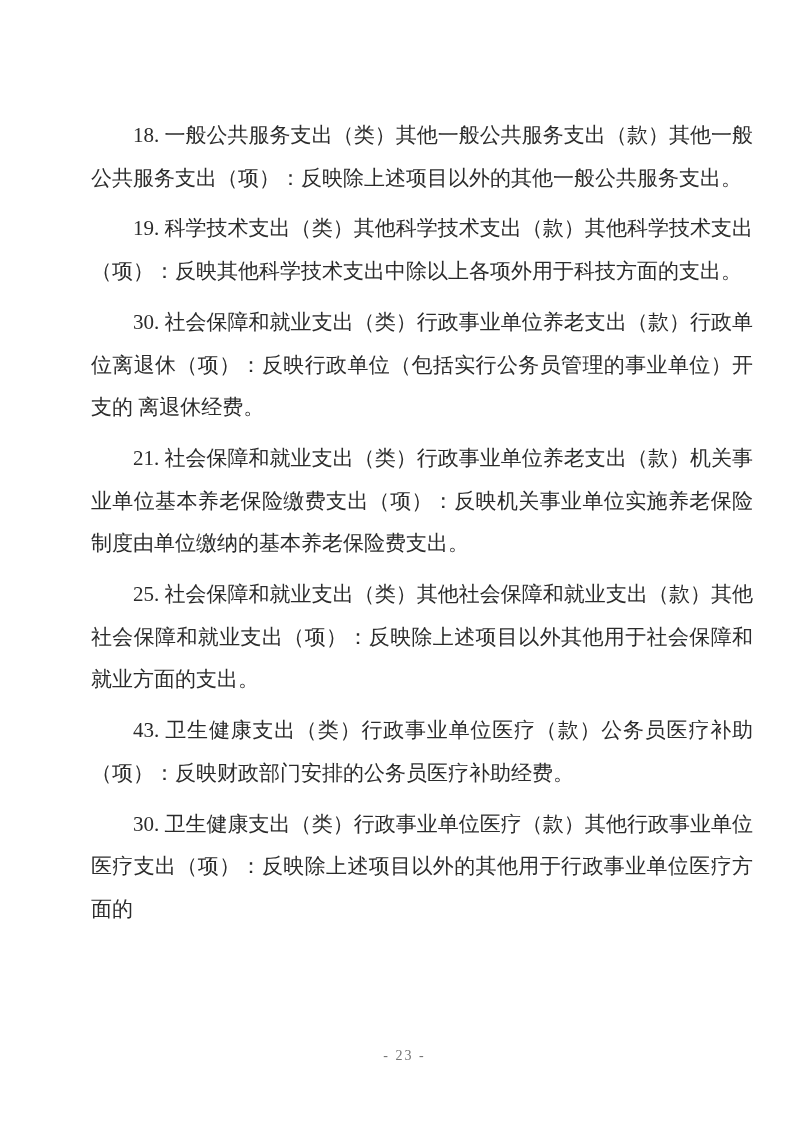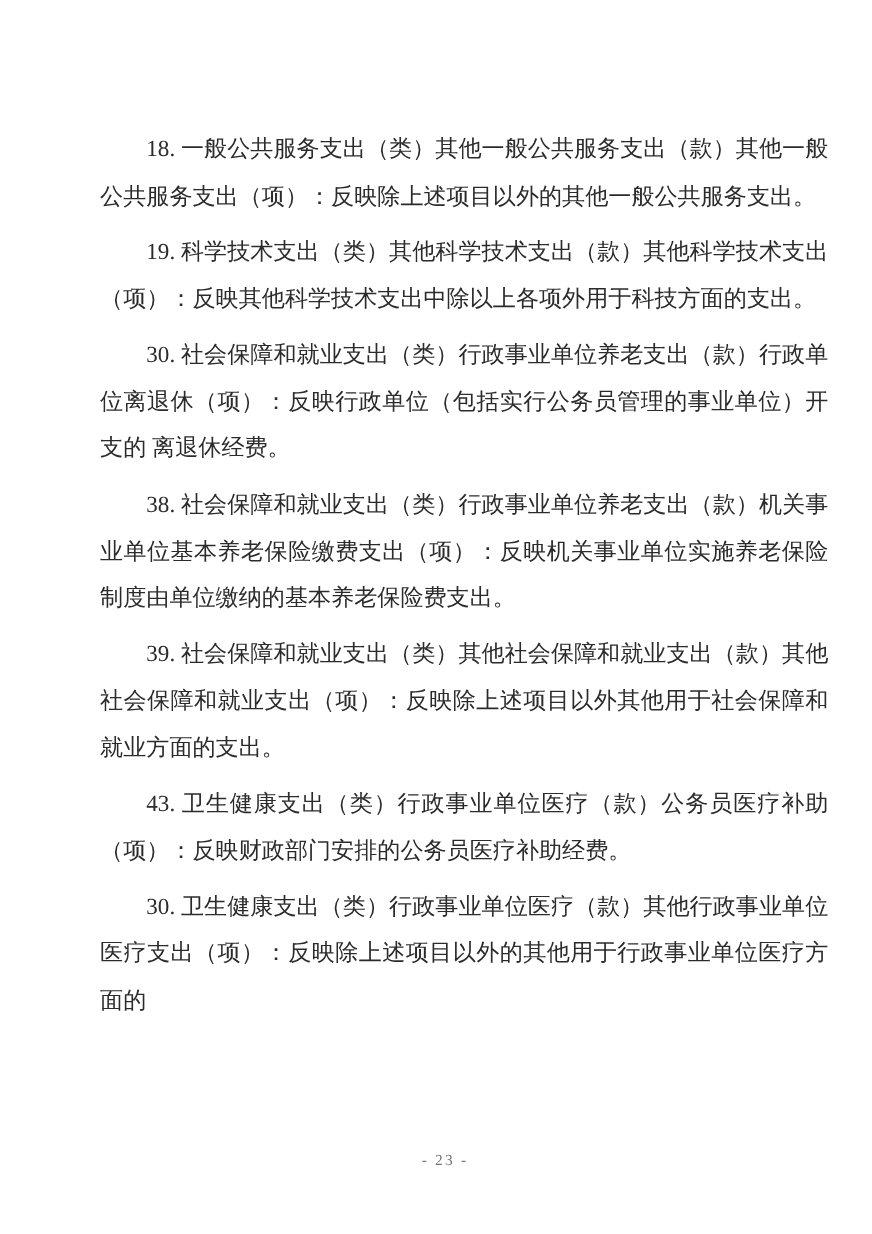--- a/index.html
+++ b/index.html
@@ -50,19 +50,19 @@
 </style>
 </head>
 <body>
 
 <div class="page">
   <div class="text-block">
 
   <p class="para">18. 一般公共服务支出（类）其他一般公共服务支出（款）其他一般公共服务支出（项）：反映除上述项目以外的其他一般公共服务支出。</p>
       <p class="para">19. 科学技术支出（类）其他科学技术支出（款）其他科学技术支出（项）：反映其他科学技术支出中除以上各项外用于科技方面的支出。</p>
       <p class="para">30. 社会保障和就业支出（类）行政事业单位养老支出（款）行政单位离退休（项）：反映行政单位（包括实行公务员管理的事业单位）开支的 离退休经费。</p>
-      <p class="para">38. 社会保障和就业支出（类）行政事业单位养老支出（款）机关事业单位基本养老保险缴费支出（项）：反映机关事业单位实施养老保险制度由单位缴纳的基本养老保险费支出。</p>
-      <p class="para">39. 社会保障和就业支出（类）其他社会保障和就业支出（款）其他社会保障和就业支出（项）：反映除上述项目以外其他用于社会保障和就业方面的支出。</p>
+      <p class="para">21. 社会保障和就业支出（类）行政事业单位养老支出（款）机关事业单位基本养老保险缴费支出（项）：反映机关事业单位实施养老保险制度由单位缴纳的基本养老保险费支出。</p>
+      <p class="para">25. 社会保障和就业支出（类）其他社会保障和就业支出（款）其他社会保障和就业支出（项）：反映除上述项目以外其他用于社会保障和就业方面的支出。</p>
       <p class="para">43. 卫生健康支出（类）行政事业单位医疗（款）公务员医疗补助（项）：反映财政部门安排的公务员医疗补助经费。</p>
       <p class="para">30. 卫生健康支出（类）行政事业单位医疗（款）其他行政事业单位医疗支出（项）：反映除上述项目以外的其他用于行政事业单位医疗方面的</p>
     </div>
   <div class="page-footer">- 23 -</div>
 </div>
 
 </body></html>

